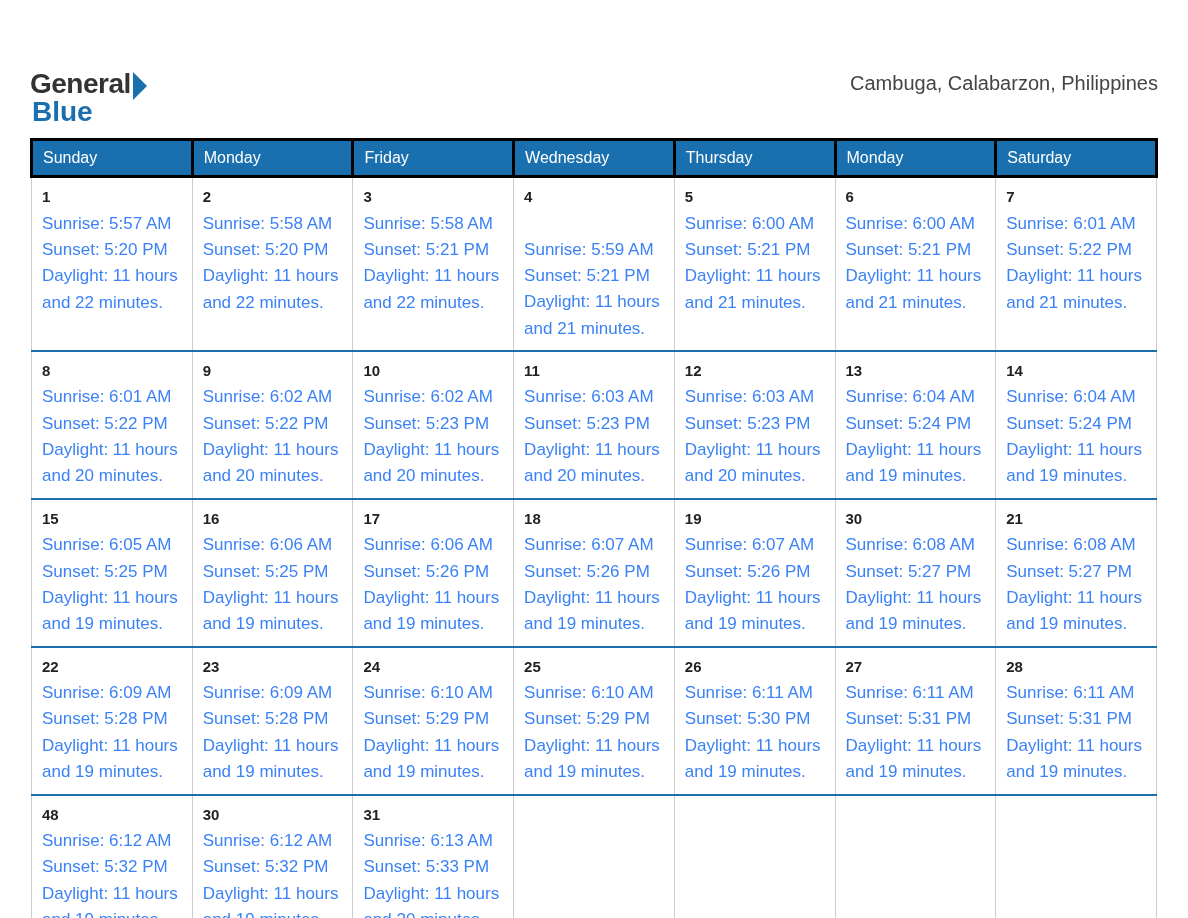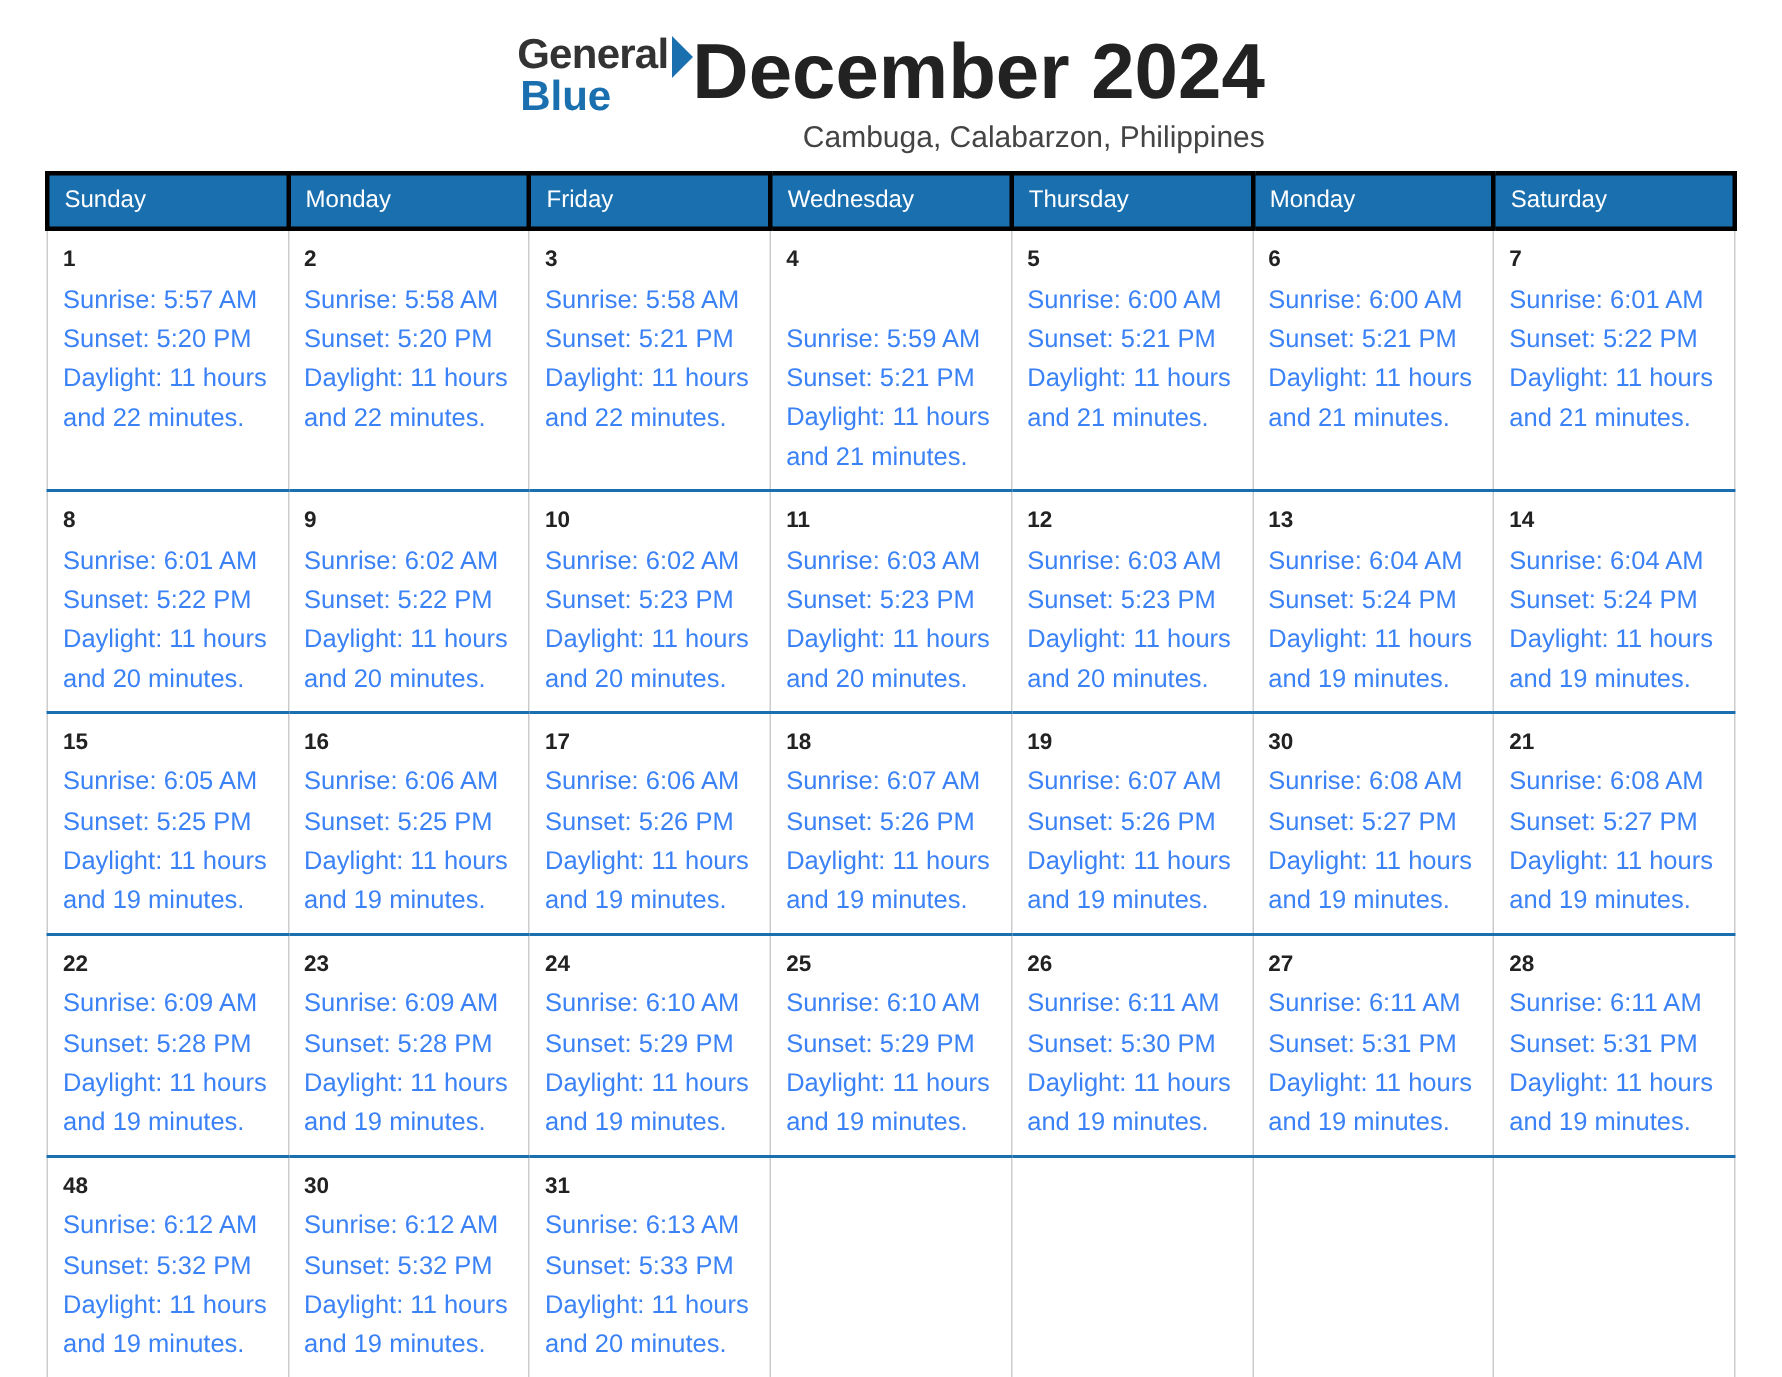--- a/index.html
+++ b/index.html
@@ -6,22 +6,23 @@
     body {
       font-family: Arial, sans-serif;
       background: #fff;
       width: 1188px;
       min-height: 918px;
       padding: 20px 30px;
     }
     .header {
       display: flex;
       align-items: flex-start;
-      justify-content: center;
+      justify-content: space-between;
       margin-bottom: 10px;
+      margin-top: 48px;
     }
     .logo {
       display: flex;
       flex-direction: column;
       align-items: flex-start;
     }
     .logo-top {
       display: flex;
       align-items: center;
     }
@@ -106,21 +107,20 @@
 
 <div class="header">
   <div class="logo">
     <div class="logo-top">
       <span class="logo-general">General</span>
       <div class="logo-arrow"></div>
     </div>
     <span class="logo-blue">Blue</span>
   </div>
   <div class="title-block">
-    <div class="month-title">December 2024</div>
     <div class="location">Cambuga, Calabarzon, Philippines</div>
   </div>
 </div>
 
 <table class="calendar">
   <thead>
     <tr>
     <th>Sunday</th>
         <th>Monday</th>
         <th>Friday</th>

